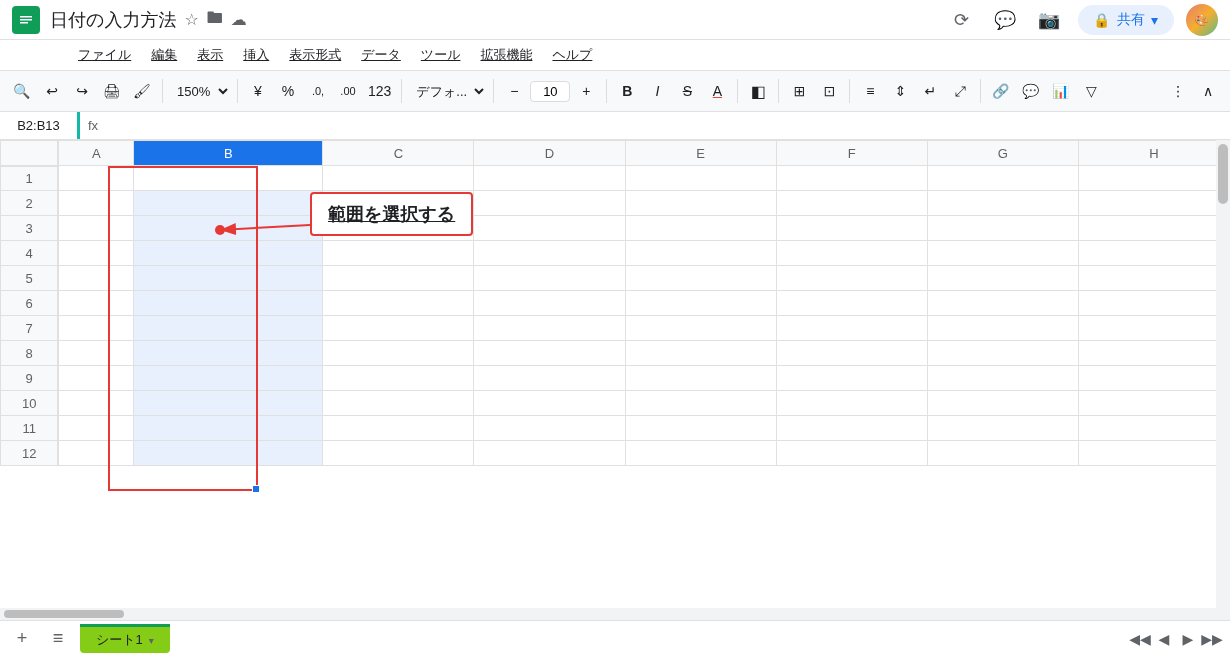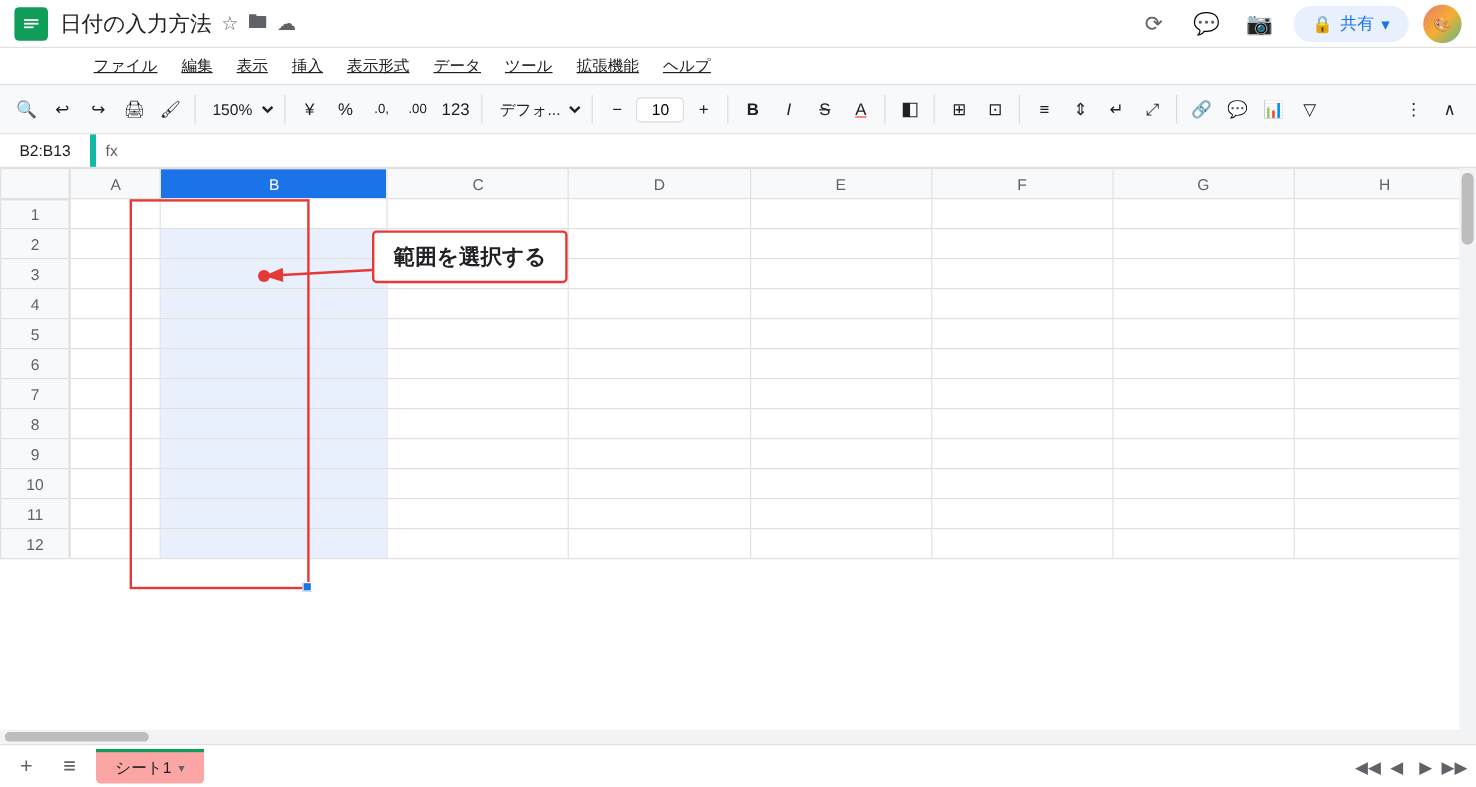--- a/index.html
+++ b/index.html
@@ -116,21 +116,21 @@
     #formula-bar {
       display: flex;
       align-items: center;
       height: 28px;
       border-bottom: 1px solid #e0e0e0;
       background: #fff;
     }
     #formula-bar .cell-ref {
       width: 80px; min-width: 80px;
       text-align: center; font-size: 13px; color: #202124;
-      border-right: 5px solid #14b8a6; height: 100%;
+      border-right: 3px solid #14b8a6; height: 100%;
       display: flex; align-items: center; justify-content: center;
     }
     #formula-bar .fx-icon {
       padding: 0 8px; color: #5f6368; font-size: 13px; text-align: right;
     }
     #formula-bar .formula-input {
       flex: 1; border: none; outline: none; font-size: 13px; padding: 0 4px;
     }
     table.grid {
       border-collapse: collapse;
@@ -207,21 +207,21 @@
     }
     #bottom-bar .add-sheet {
       width: 28px; height: 28px; display: flex; align-items: center; justify-content: center;
       cursor: pointer; color: #5f6368; font-size: 18px; border-radius: 50%;
     }
     #bottom-bar .sheet-menu-btn {
       width: 28px; height: 28px; display: flex; align-items: center; justify-content: center;
       cursor: pointer; color: #5f6368; font-size: 18px; border-radius: 50%;
     }
     #bottom-bar .sheet-tab {
-      background: #fca5a5;
+      background: #84cc16;
       border: none;
       border-top: 3px solid #0f9d58;
       border-radius: 0 0 4px 4px;
       padding: 4px 16px;
       font-size: 13px;
       cursor: pointer;
       display: flex; align-items: center; gap: 6px;
       color: #202124;
     }
     #bottom-bar .sheet-tab .caret { font-size: 10px; color: #5f6368; }
@@ -530,20 +530,21 @@
         width: 8px;
         height: 8px;
         background: #1a73e8;
         border: 1.5px solid #fff;
       "></div>
     </div>
 
     <div class="annotation-box" style="
       top: 52px;
       left: 310px;
+      text-decoration: underline;
     ">
       <span>範囲を選択する</span>
     </div>
 
     <svg style="
       position: absolute;
       top: 40px;
       left: 200px;
       width: 130px;
       height: 80px;

